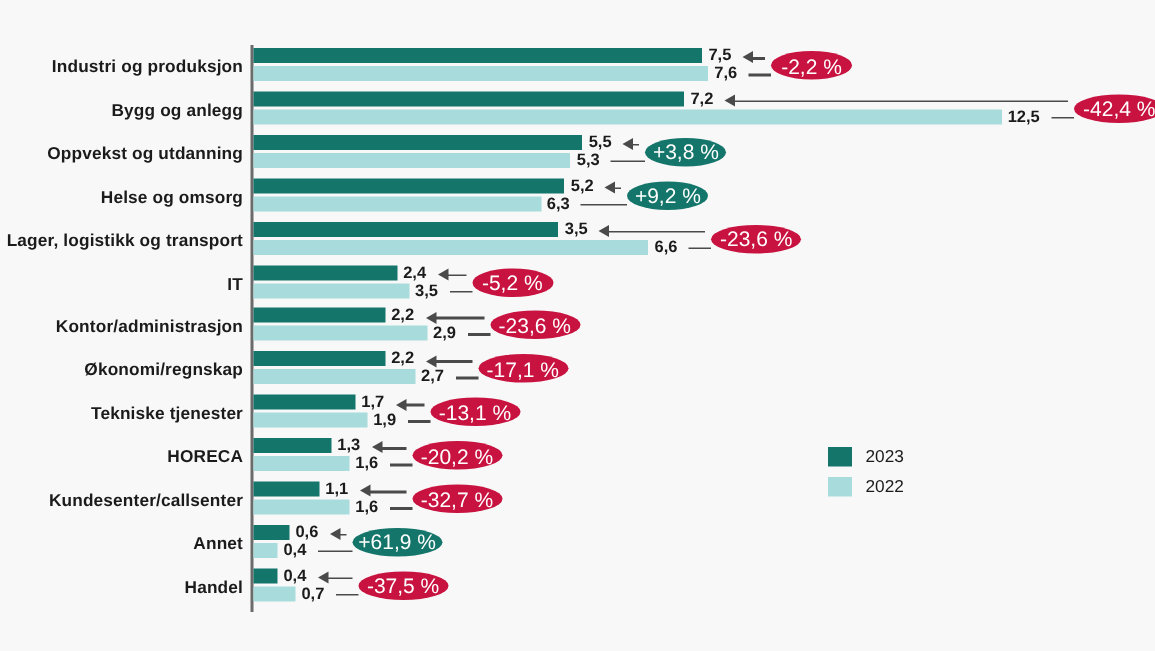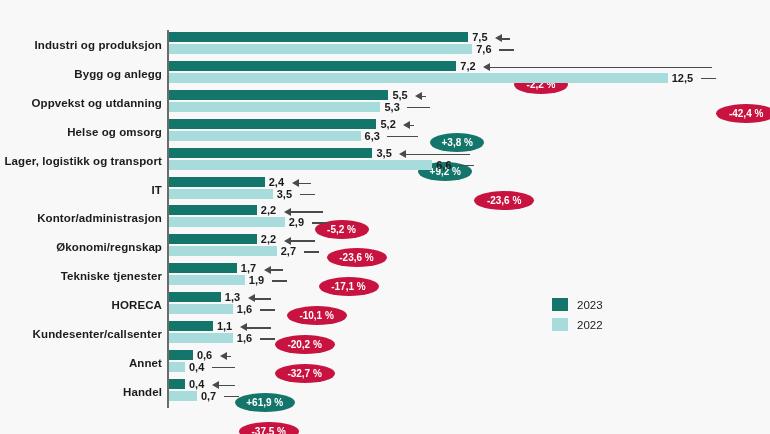--- a/index.html
+++ b/index.html
@@ -84,26 +84,25 @@
   .badge {
     position: absolute;
     top: 3px;
     height: 19px;
     padding: 0 9px;
     min-width: 44px;
     border-radius: 50%;
     display: flex;
     align-items: center;
     justify-content: center;
-    font-size: 10px;
-    font-weight: bold;
+    font-size: 14px;
+    font-weight: normal;
     color: #ffffff;
     white-space: nowrap;
     box-sizing: border-box;
-    margin-top: 41px;
   }
   .badge-neg { background: #c8123f; }
   .badge-pos { background: #14756a; }
 
   
   .arrow-line {
     position: absolute;
     top: 7px;
     height: 1.6px;
     background: #4a4a4a;
@@ -260,21 +259,21 @@
         <div class="conn-line" style="left: 303.53px; width: 15px;"></div>
       </div>
       <div class="row" style="top: 262.2px;">
         <div class="row-label">Tekniske tjenester</div>
         <div class="bar-wrap">
           <div class="bar bar-2023" style="width: 67.83px; background: rgb(20, 117, 106);"></div>
           <div class="bar bar-2022" style="width: 75.81px; background: rgb(168, 220, 220);"></div>
         </div>
         <div class="bar-val val-2023" style="left: 240.83px;">1,7</div>
         <div class="bar-val val-2022" style="left: 248.81px;">1,9</div>
-        <div class="badge badge-neg" style="left: 286.61px; width: 60px;">-10,1 %</div>
+        <div class="badge badge-neg" style="left: 286.61px; width: 60px;">-13,1 %</div>
         <div class="arrow-line" style="left: 269.63px; width: 12.98px;"></div>
         <div class="arrow-head" style="left: 263.63px;"></div>
         <div class="conn-line" style="left: 271.61px; width: 15px;"></div>
       </div>
       <div class="row" style="top: 291.1px;">
         <div class="row-label">HORECA</div>
         <div class="bar-wrap">
           <div class="bar bar-2023" style="width: 51.87px; background: rgb(20, 117, 106);"></div>
           <div class="bar bar-2022" style="width: 63.84px; background: rgb(168, 220, 220);"></div>
         </div>

